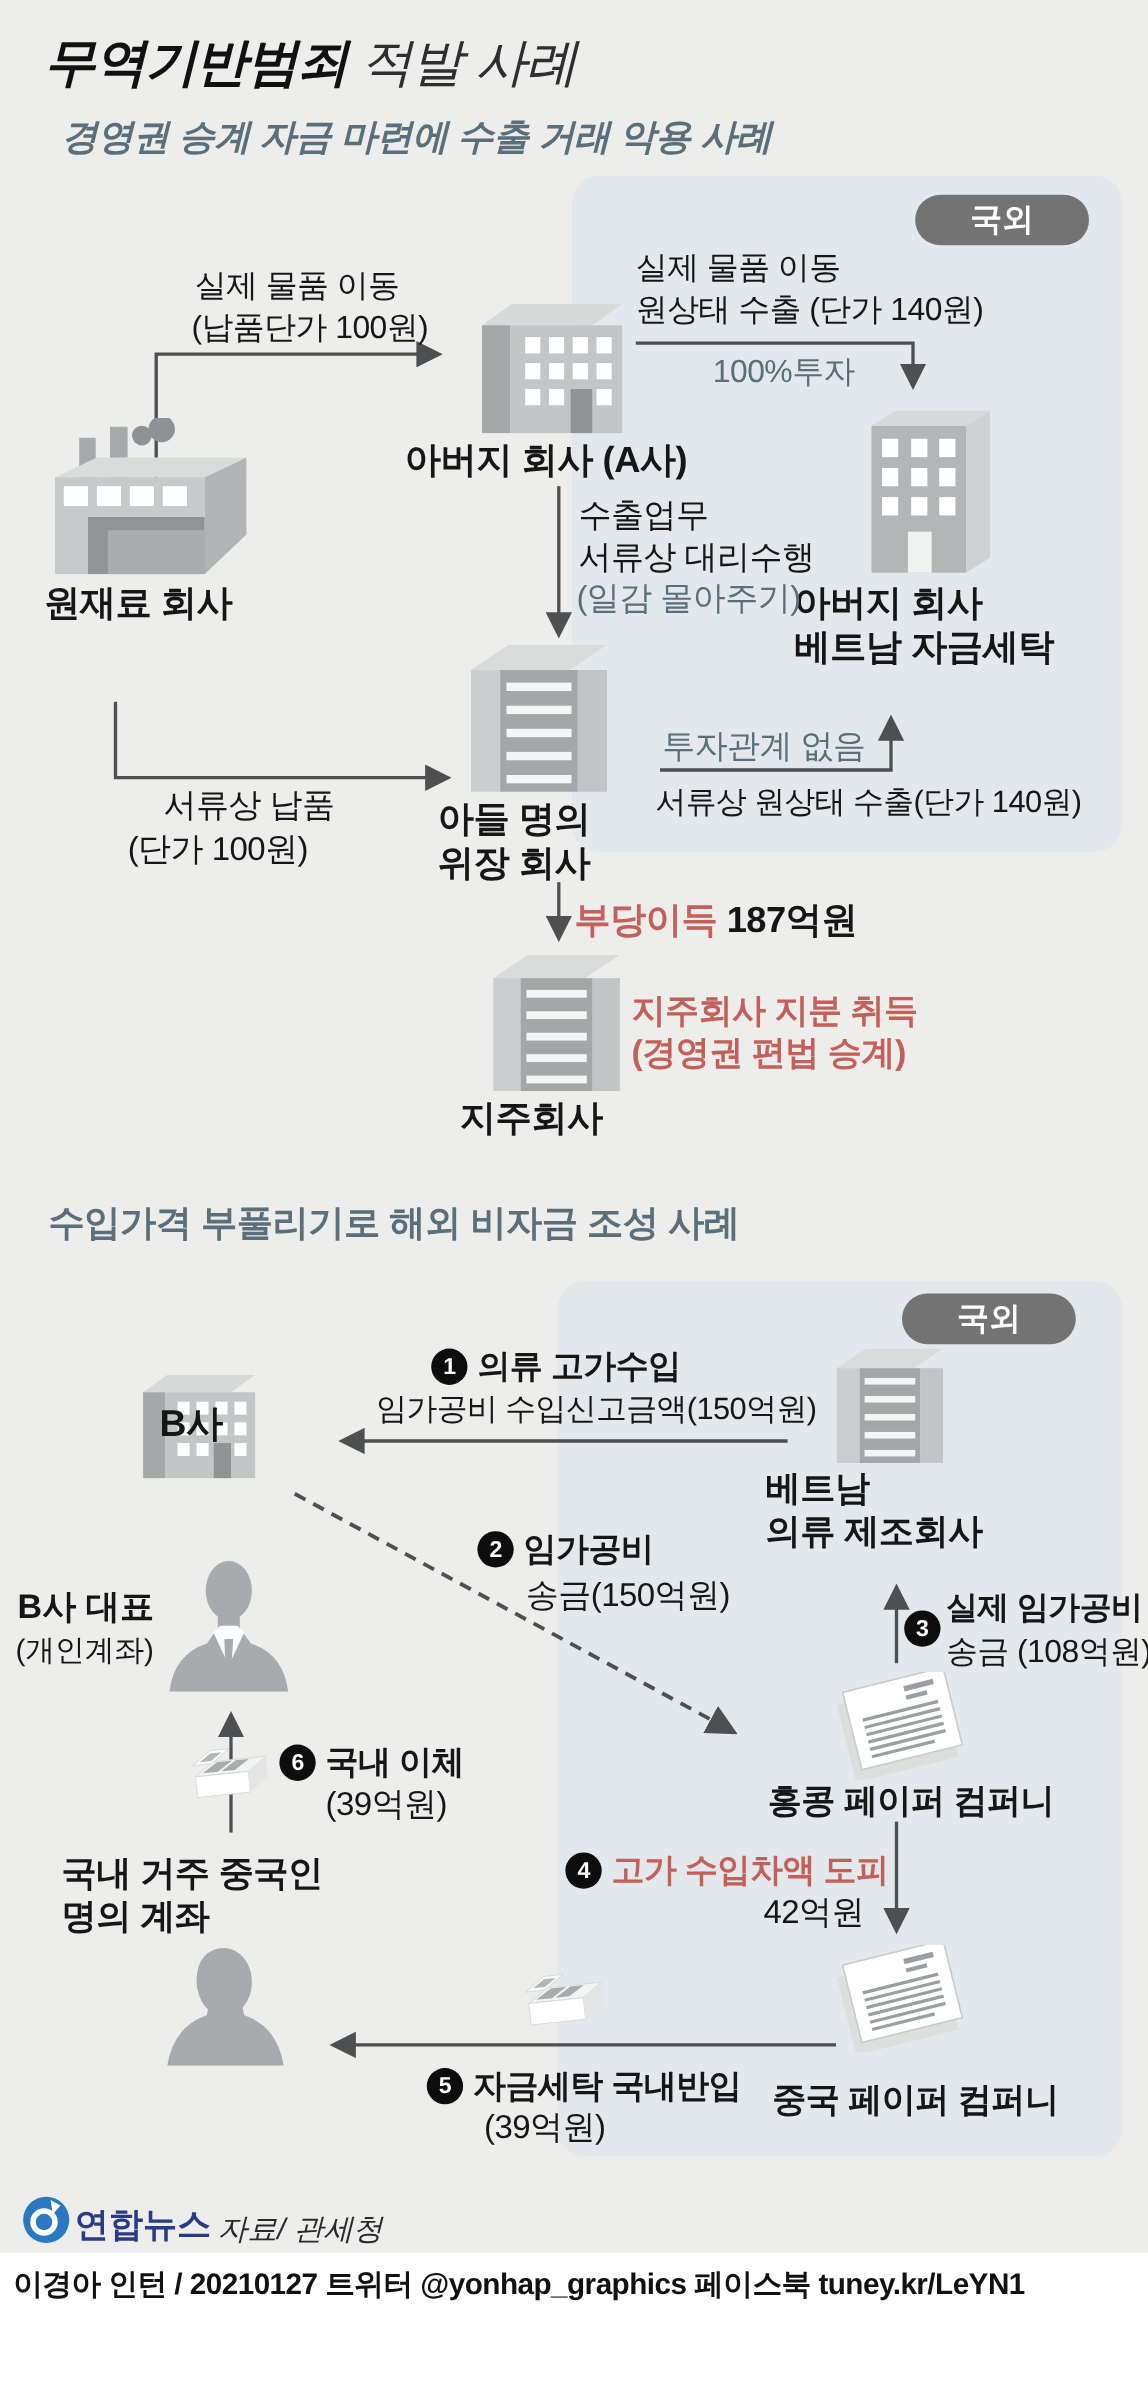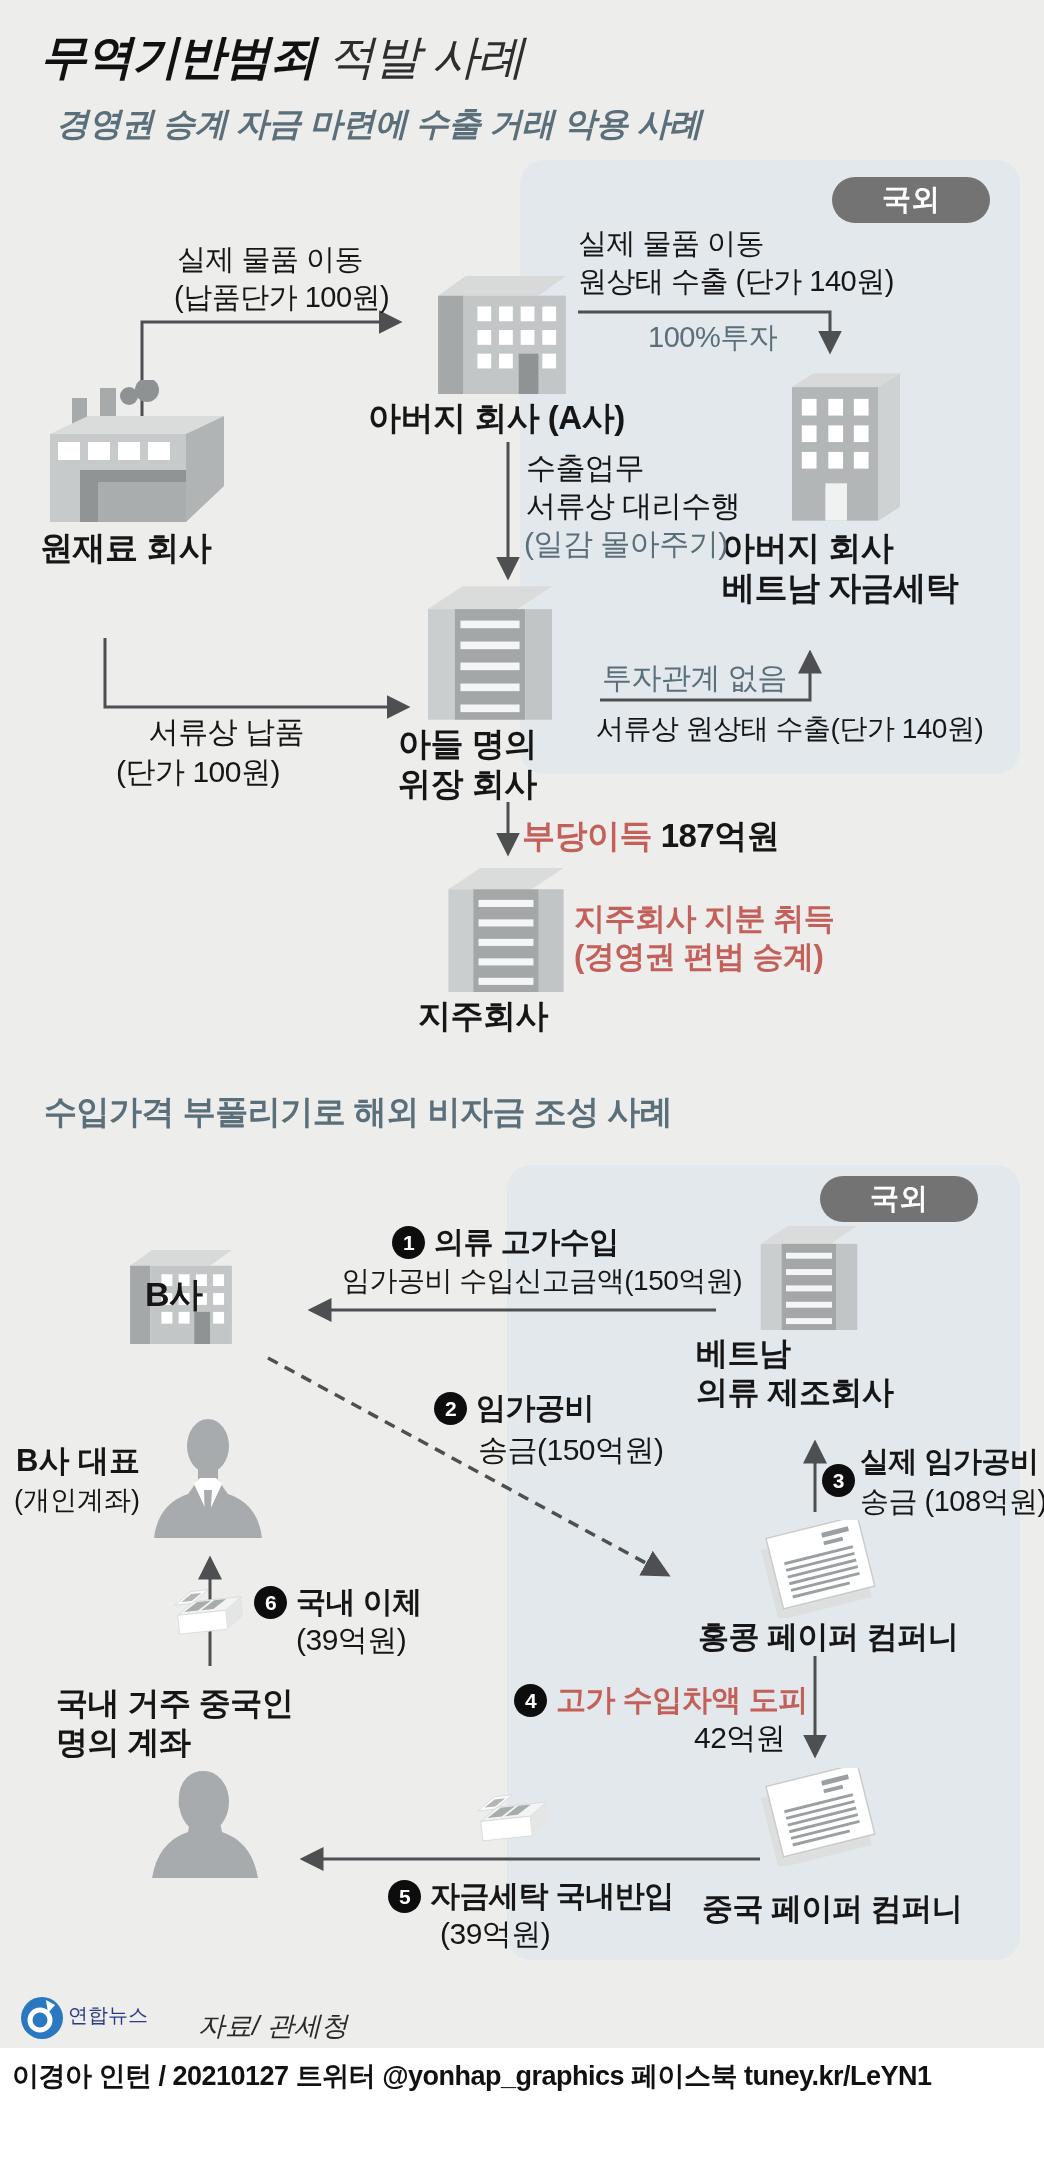--- a/index.html
+++ b/index.html
@@ -16,21 +16,21 @@
   .subtitle{font-size:33px;font-weight:700;color:#5a6f7a;white-space:nowrap;letter-spacing:-0.5px;}
   .lbl{font-weight:700;color:#161616;line-height:1.22;font-size:33px;white-space:nowrap;letter-spacing:-0.5px;}
   .ann{font-weight:500;color:#161616;font-size:29px;white-space:nowrap;letter-spacing:-0.5px;}
   .ann-sm{font-size:28px;}
   .slate{color:#5a6f7a;}
   .red{color:#c4605a;}
   .num{width:33px;height:33px;border-radius:50%;background:#0d0d0d;color:#fff;font-size:21px;
        font-weight:700;display:inline-flex;align-items:center;justify-content:center;flex:0 0 33px;}
   .step{display:flex;align-items:center;gap:9px;font-size:30px;font-weight:600;white-space:nowrap;letter-spacing:-0.5px;}
   .footer-credit{font-size:27px;font-weight:600;color:#111;white-space:nowrap;letter-spacing:-0.5px;}
-  .logo-text{font-size:20px;font-weight:400;color:#2b3a85;white-space:nowrap;}
+  .logo-text{font-size:31px;font-weight:700;color:#2b3a85;white-space:nowrap;}
   .source{font-size:27px;font-style:italic;font-weight:500;color:#2a2a2a;white-space:nowrap;}
   svg.icon{display:block;}
 </style>
 </head>
 <body>
 
 <svg width="0" height="0" style="position:absolute">
   <defs>
     <symbol id="sym-office" viewBox="0 0 130 120">
       <polygon points="28,0 130,0 102,20 0,20" fill="#d8dada"></polygon>

